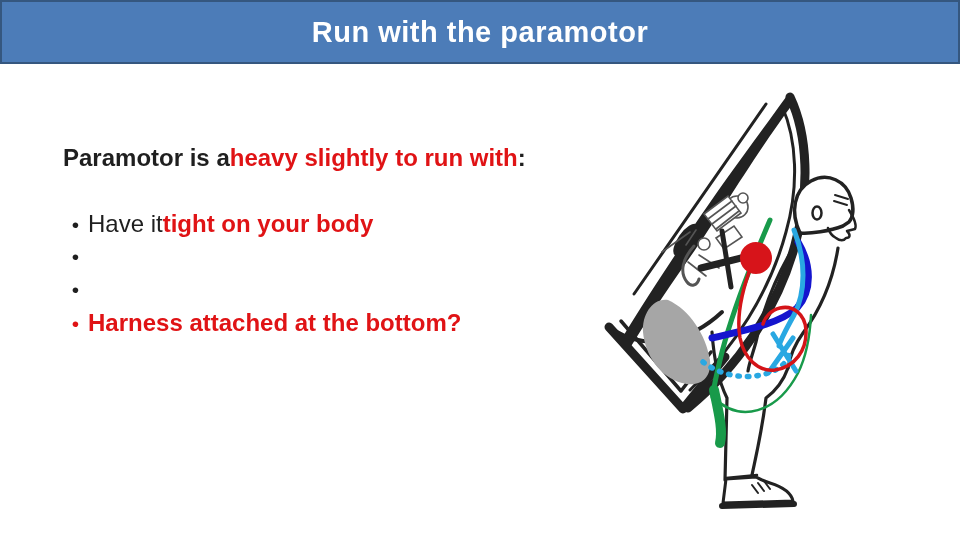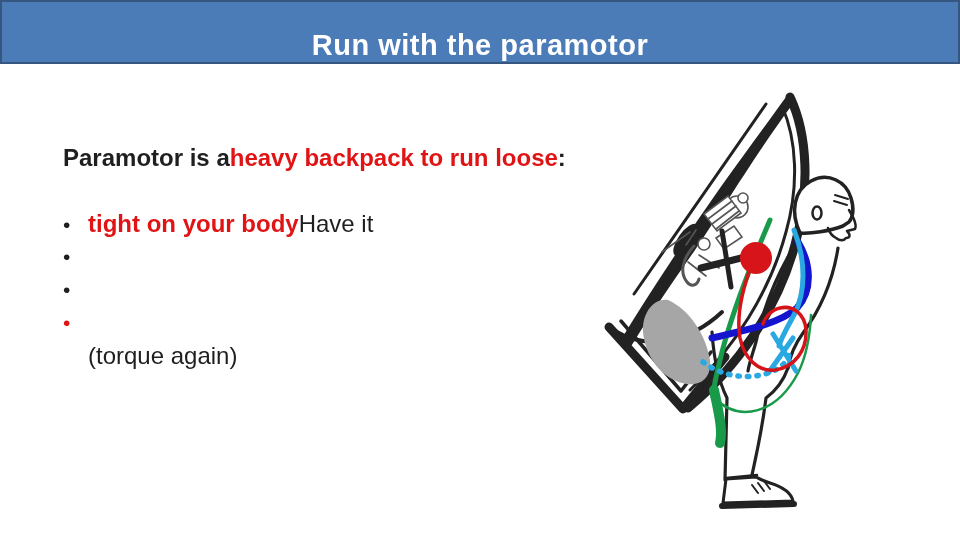--- a/index.html
+++ b/index.html
@@ -9,30 +9,30 @@
     font-family:"Liberation Sans", sans-serif;
   }
   .slide{position:absolute;inset:0;}
 
   
   .header{
     position:absolute;left:0;top:0;width:960px;height:64px;
     box-sizing:border-box;
     background:var(--c-header-bg,#4C7CB8);
     border:2px solid var(--c-header-border,#35577F);
-    display:flex;align-items:flex-end;justify-content:center;
+    display:flex;align-items:center;justify-content:center;
   }
   .header-title{
     color:#ffffff;font-size:29px;font-weight:bold;letter-spacing:.5px;
   }
 
   
   .content{
     position:absolute;left:63px;top:141px;
-    font-size:24px;color:var(--c-ink,#1f1f1f);
+    font-size:24px;color:var(--c-ink,#1f1f1f);text-align:center;
   }
   .line{line-height:33px;height:33px;white-space:nowrap;display:flex;align-items:baseline;}
   .spacer{height:33px;}
   .dot{display:inline-block;width:25px;font-size:21px;flex:0 0 25px;}
   .dot.r{color:var(--c-red,#E01315);}
   .seg{display:inline;}
   .seg.b{font-weight:bold;}
   .seg.r{color:var(--c-red,#E01315);}
 
   
@@ -49,42 +49,39 @@
 
 <div class="slide">
 
   <div class="header">
     <div class="header-title">Run with the paramotor</div>
   </div>
 
   <div class="content">
     <div class="line">
         <span class="seg b">Paramotor is a </span>
-        <span class="seg b r">heavy backpack to run loose</span>
+        <span class="seg b r">heavy slightly to run with</span>
         <span class="seg b">:</span>
       </div>
     <div class="spacer"></div>
     <div>
         <div class="line">
           <span class="dot">•</span>
+          <span class="seg">Have it </span>
           <span class="seg b r">tight on your body</span>
-          <span class="seg">Have it </span>
         </div>
         <div class="line">
           <span class="dot">•</span>
         </div>
         <div class="line">
           <span class="dot">•</span>
         </div>
         <div class="line">
           <span class="dot r">•</span>
-        </div>
-        <div class="line">
-          <span class="dot"></span>
-          <span class="seg">(torque again)</span>
+          <span class="seg b r">Harness attached at the bottom?</span>
         </div>
       </div>
   </div>
 
   <svg class="illustration" viewBox="0 0 960 540" aria-hidden="true">
 
     <g>
       <path class="stroke" stroke-width="9" d="M790,97 C808,135 810,190 795,245 C777,310 737,368 688,408"></path>
       <path class="stroke" stroke-width="3" d="M782,106 C797,140 799,186 786,232 C770,292 734,348 690,390"></path>
       <path class="fillink" d="M786,97 C755,140 710,200 683,243 C664,272 640,308 621,340 L630,348 C652,312 676,277 695,250 C716,220 757,152 792,105 Z"></path>

